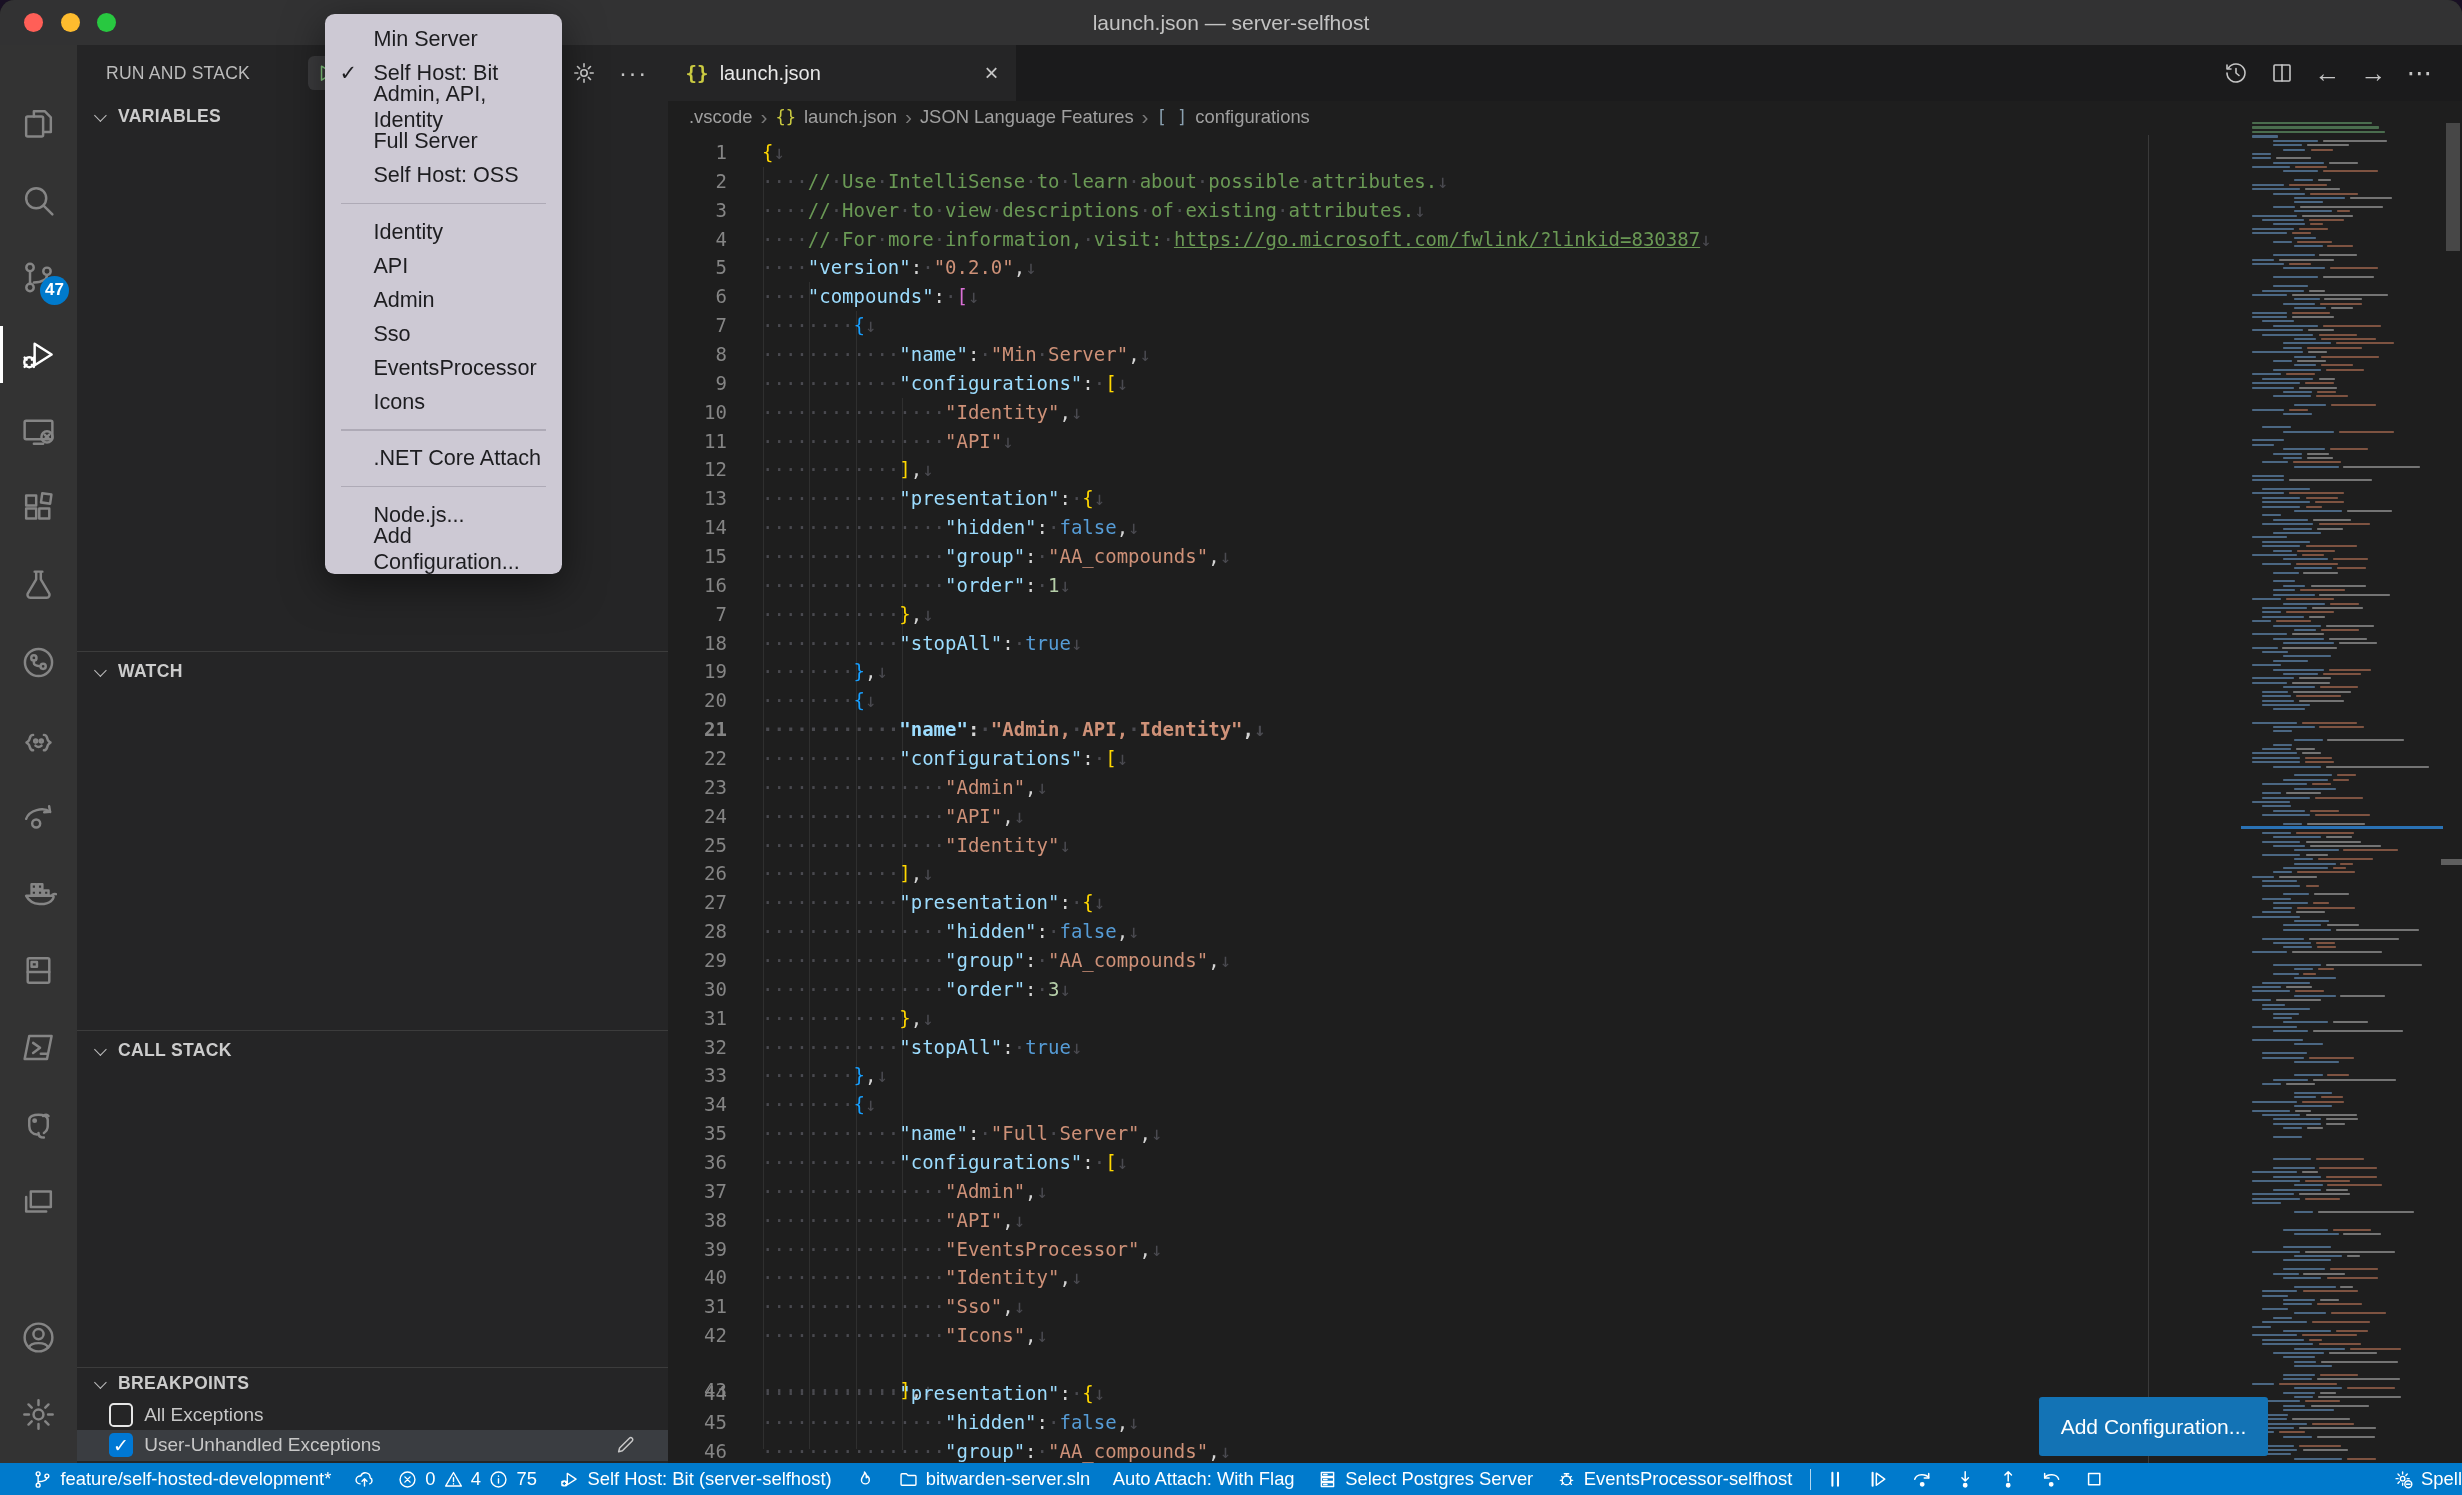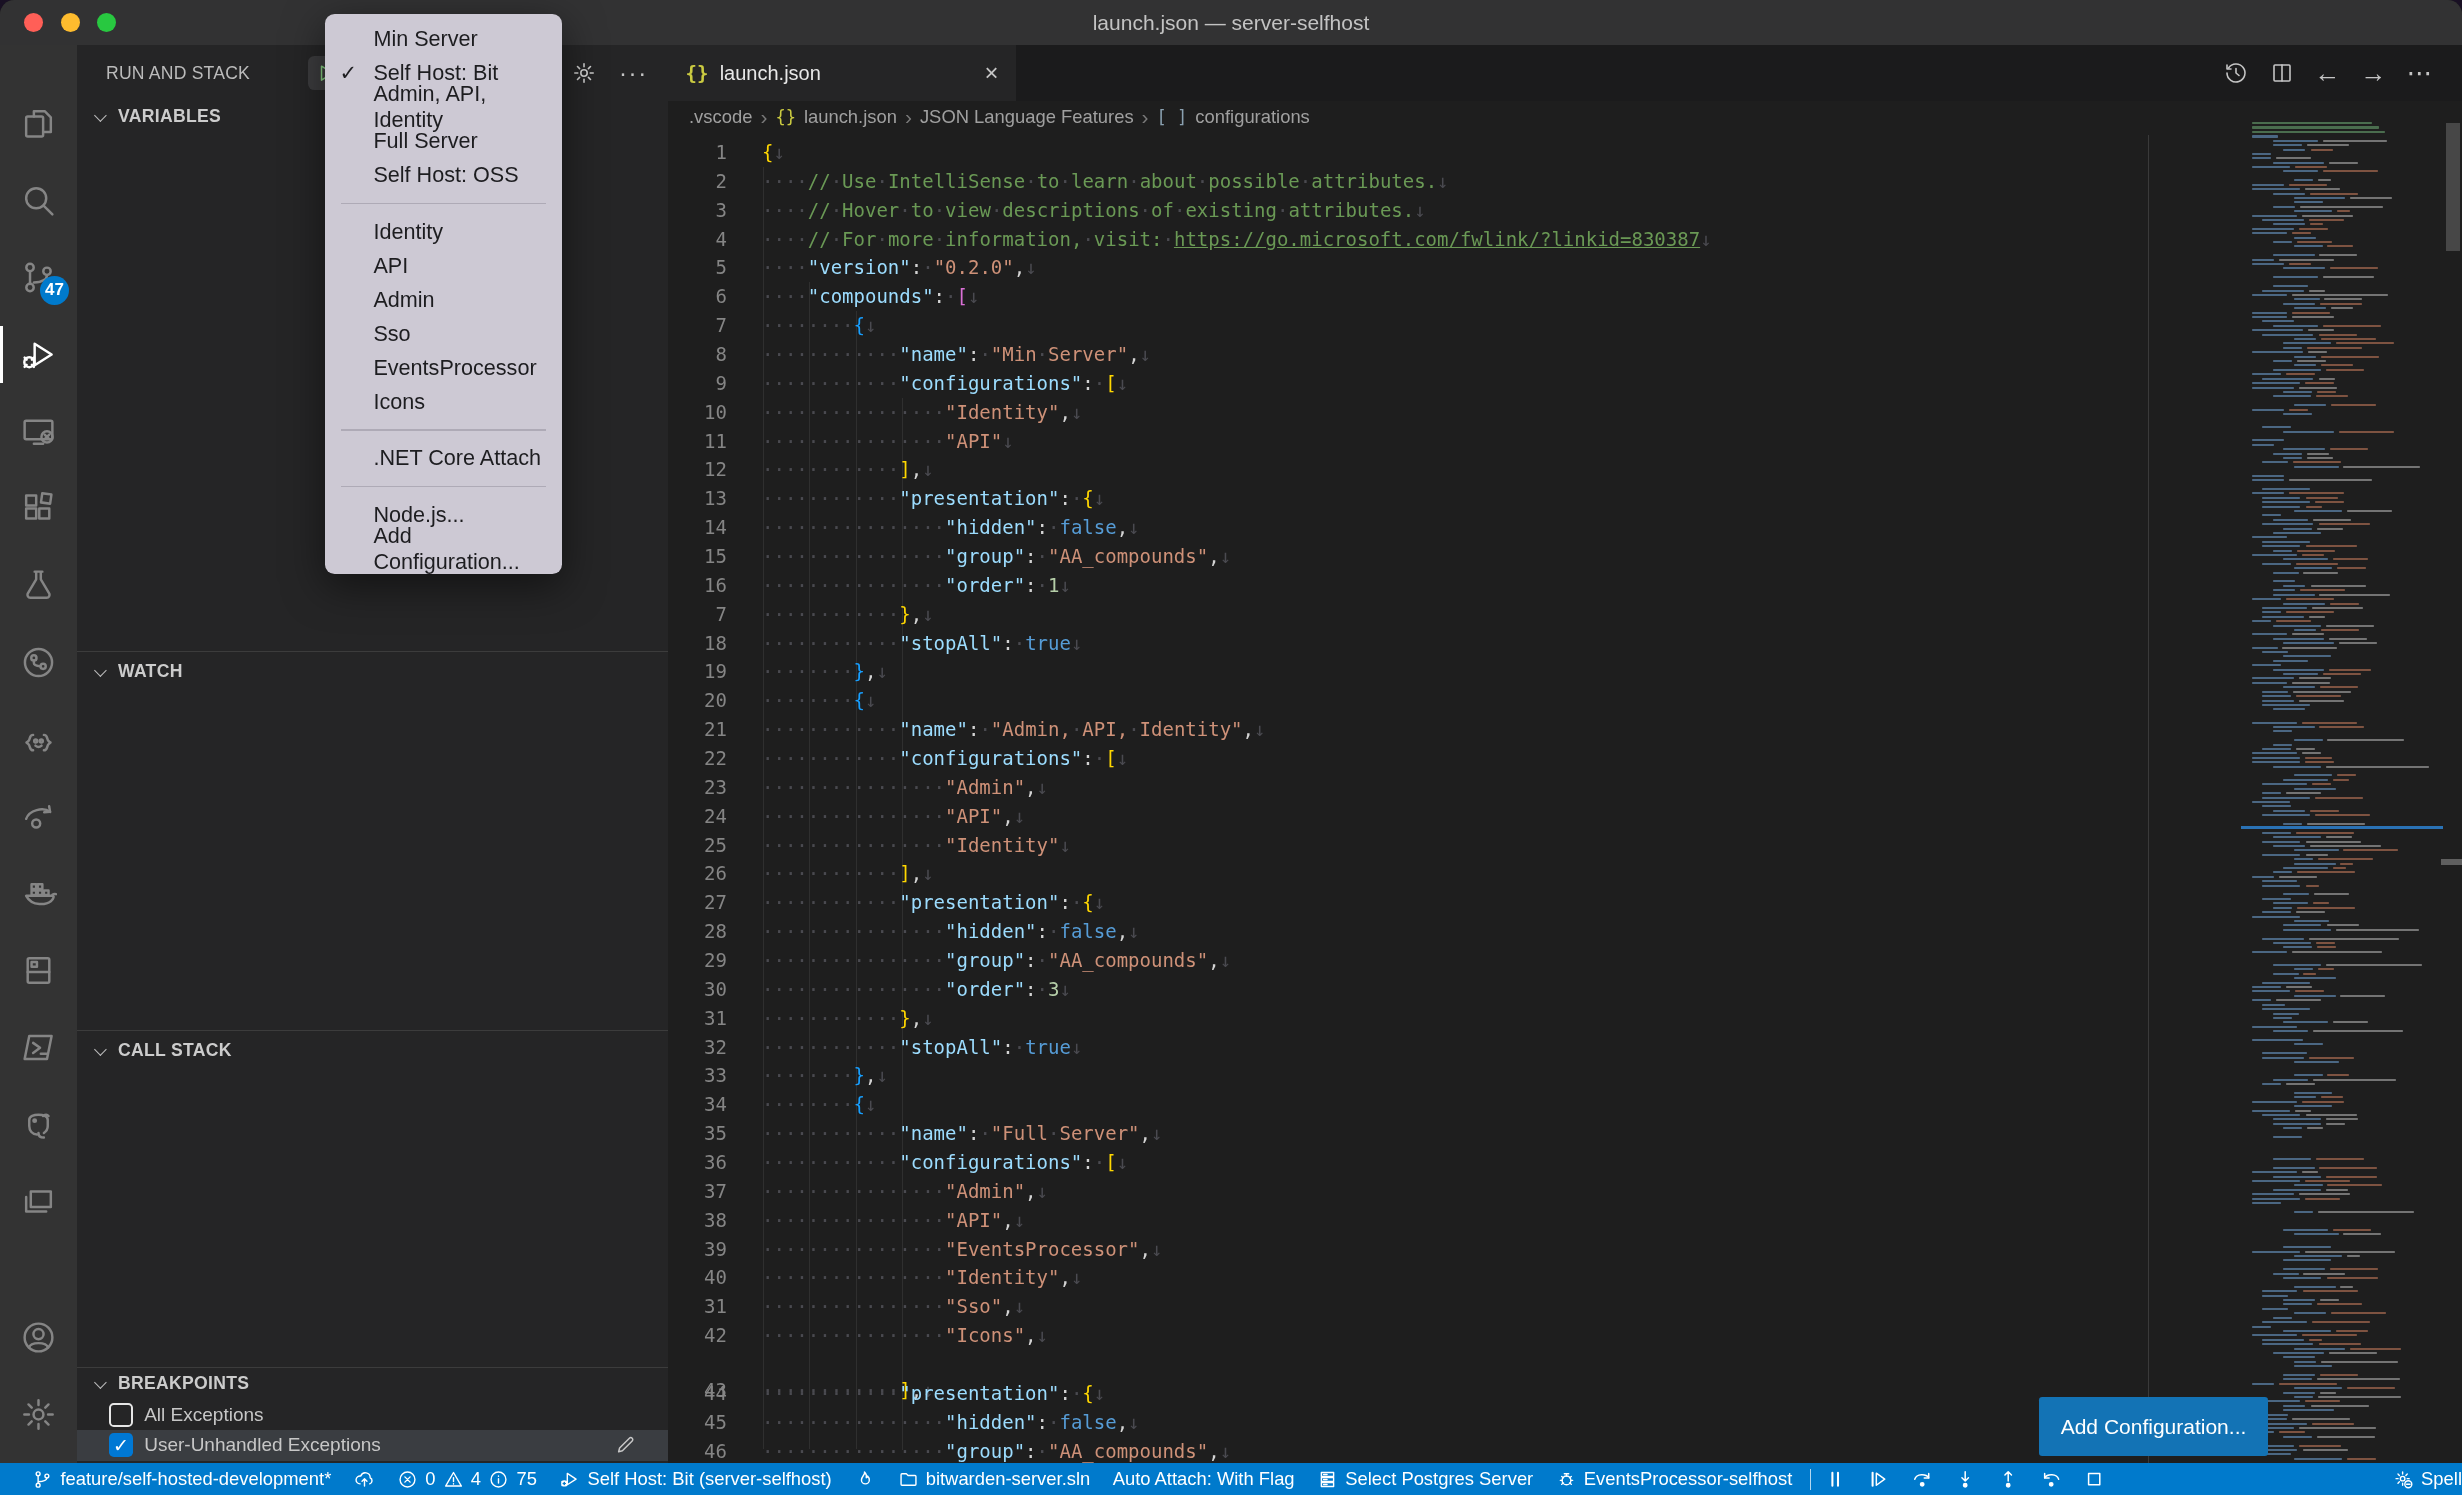--- a/index.html
+++ b/index.html
@@ -373,21 +373,21 @@
           <div class="cl" style="top: 289px;"><span class="ln">11</span><span class="t-ws">················</span><span class="t-s">"API"</span><span class="t-nl">↓</span></div>
           <div class="cl" style="top: 317px;"><span class="ln">12</span><span class="t-ws">············</span><span class="t-b1">]</span><span class="t-p">,</span><span class="t-nl">↓</span></div>
           <div class="cl" style="top: 346px;"><span class="ln">13</span><span class="t-ws">············</span><span class="t-k">"presentation"</span><span class="t-p">:<span class="dot">·</span></span><span class="t-b1">{</span><span class="t-nl">↓</span></div>
           <div class="cl" style="top: 375px;"><span class="ln">14</span><span class="t-ws">················</span><span class="t-k">"hidden"</span><span class="t-p">:<span class="dot">·</span></span><span class="t-kw">false</span><span class="t-p">,</span><span class="t-nl">↓</span></div>
           <div class="cl" style="top: 404px;"><span class="ln">15</span><span class="t-ws">················</span><span class="t-k">"group"</span><span class="t-p">:<span class="dot">·</span></span><span class="t-s">"AA_compounds"</span><span class="t-p">,</span><span class="t-nl">↓</span></div>
           <div class="cl" style="top: 433px;"><span class="ln">16</span><span class="t-ws">················</span><span class="t-k">"order"</span><span class="t-p">:<span class="dot">·</span></span><span class="t-n">1</span><span class="t-nl">↓</span></div>
           <div class="cl" style="top: 462px;"><span class="ln">7</span><span class="t-ws">············</span><span class="t-b1">}</span><span class="t-p">,</span><span class="t-nl">↓</span></div>
           <div class="cl" style="top: 491px;"><span class="ln">18</span><span class="t-ws">············</span><span class="t-k">"stopAll"</span><span class="t-p">:<span class="dot">·</span></span><span class="t-kw">true</span><span class="t-nl">↓</span></div>
           <div class="cl" style="top: 519px;"><span class="ln">19</span><span class="t-ws">········</span><span class="t-b3">}</span><span class="t-p">,</span><span class="t-nl">↓</span></div>
           <div class="cl" style="top: 548px;"><span class="ln">20</span><span class="t-ws">········</span><span class="t-b3">{</span><span class="t-nl">↓</span></div>
-          <div class="cl" style="top: 577px;"><span class="ln">21</span><span class="t-ws">············</span><span class="t-k">"name"</span><span class="t-p">:<span class="dot">·</span></span><span class="t-s">"Admin,<span class="dot">·</span>API,<span class="dot">·</span>Identity"</span><span class="t-p">,</span><span class="t-nl">↓</span></div>
+          <div class="cl" style="top: 577px; font-weight: bold;"><span class="ln">21</span><span class="t-ws">············</span><span class="t-k">"name"</span><span class="t-p">:<span class="dot">·</span></span><span class="t-s">"Admin,<span class="dot">·</span>API,<span class="dot">·</span>Identity"</span><span class="t-p">,</span><span class="t-nl">↓</span></div>
           <div class="cl" style="top: 606px;"><span class="ln">22</span><span class="t-ws">············</span><span class="t-k">"configurations"</span><span class="t-p">:<span class="dot">·</span></span><span class="t-b1">[</span><span class="t-nl">↓</span></div>
           <div class="cl" style="top: 635px;"><span class="ln">23</span><span class="t-ws">················</span><span class="t-s">"Admin"</span><span class="t-p">,</span><span class="t-nl">↓</span></div>
           <div class="cl" style="top: 664px;"><span class="ln">24</span><span class="t-ws">················</span><span class="t-s">"API"</span><span class="t-p">,</span><span class="t-nl">↓</span></div>
           <div class="cl" style="top: 693px;"><span class="ln">25</span><span class="t-ws">················</span><span class="t-s">"Identity"</span><span class="t-nl">↓</span></div>
           <div class="cl" style="top: 721px;"><span class="ln">26</span><span class="t-ws">············</span><span class="t-b1">]</span><span class="t-p">,</span><span class="t-nl">↓</span></div>
           <div class="cl" style="top: 750px;"><span class="ln">27</span><span class="t-ws">············</span><span class="t-k">"presentation"</span><span class="t-p">:<span class="dot">·</span></span><span class="t-b1">{</span><span class="t-nl">↓</span></div>
           <div class="cl" style="top: 779px;"><span class="ln">28</span><span class="t-ws">················</span><span class="t-k">"hidden"</span><span class="t-p">:<span class="dot">·</span></span><span class="t-kw">false</span><span class="t-p">,</span><span class="t-nl">↓</span></div>
           <div class="cl" style="top: 808px;"><span class="ln">29</span><span class="t-ws">················</span><span class="t-k">"group"</span><span class="t-p">:<span class="dot">·</span></span><span class="t-s">"AA_compounds"</span><span class="t-p">,</span><span class="t-nl">↓</span></div>
           <div class="cl" style="top: 837px;"><span class="ln">30</span><span class="t-ws">················</span><span class="t-k">"order"</span><span class="t-p">:<span class="dot">·</span></span><span class="t-n">3</span><span class="t-nl">↓</span></div>
           <div class="cl" style="top: 866px;"><span class="ln">31</span><span class="t-ws">············</span><span class="t-b1">}</span><span class="t-p">,</span><span class="t-nl">↓</span></div>

